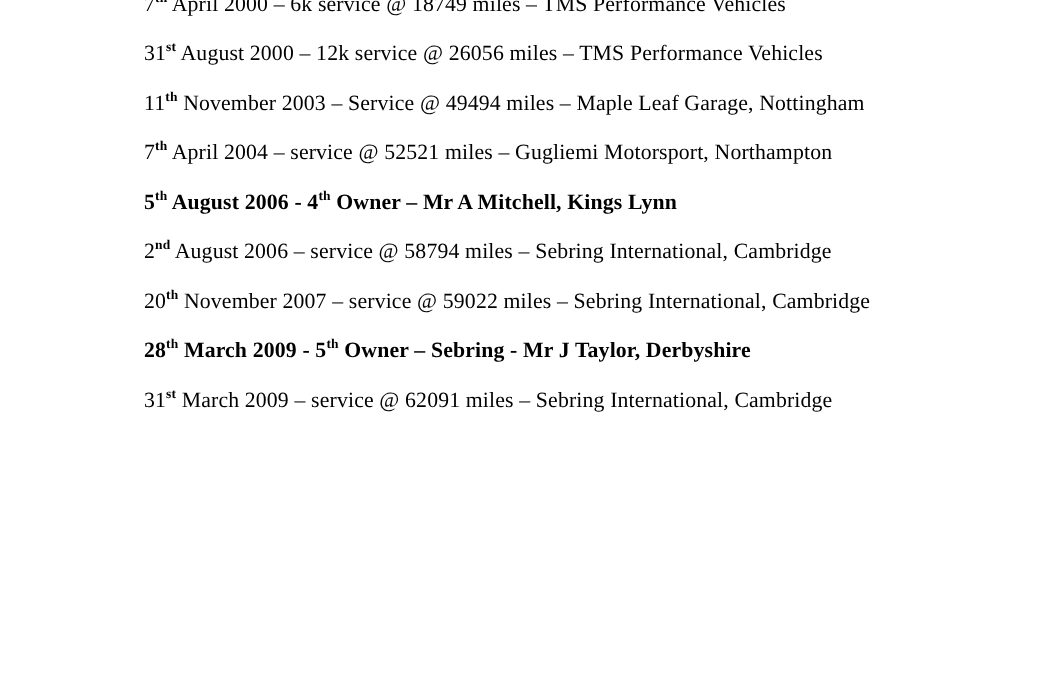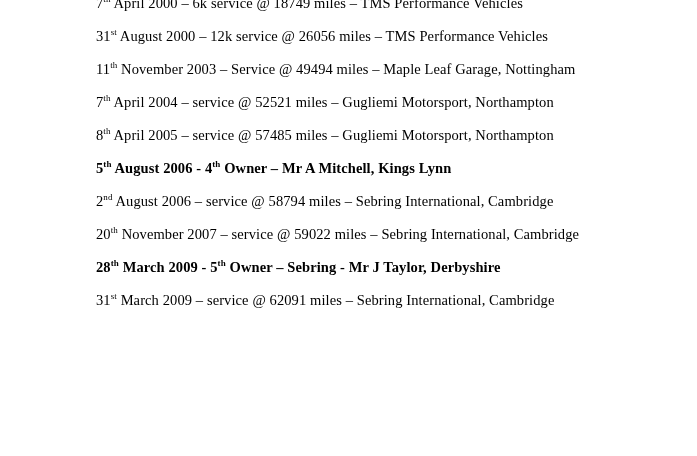--- a/index.html
+++ b/index.html
@@ -31,31 +31,31 @@
   .line.bold {
     font-weight: bold;
   }
   .line.clipped-top {
     
   }
   sup {
     font-size: 0.62em;
     vertical-align: super;
     line-height: 0;
+    font-weight: bold;
   }
 </style>
 </head>
 <body>
 
 <div id="page">
   <div id="lines" style="margin-top: -13px;">
       <div class="line clipped-top">7<sup>th</sup> April 2000 – 6k service @ 18749 miles – TMS Performance Vehicles</div>
       <div class="line">31<sup>st</sup> August 2000  – 12k service @ 26056 miles – TMS Performance Vehicles</div>
       <div class="line">11<sup>th</sup> November 2003 – Service @ 49494 miles – Maple Leaf Garage, Nottingham</div>
       <div class="line">7<sup>th</sup> April 2004 – service @ 52521 miles – Gugliemi Motorsport, Northampton</div>
-      <div class="line">8<sup>th</sup> April 2005 – service @ 57485 miles – Gugliemi Motorsport, Northampton</div>
       <div class="line bold">5<sup>th</sup> August 2006 - 4<sup>th</sup> Owner – Mr A Mitchell, Kings Lynn</div>
       <div class="line">2<sup>nd</sup> August 2006 – service @ 58794 miles – Sebring International, Cambridge</div>
       <div class="line">20<sup>th</sup> November 2007 – service @ 59022 miles – Sebring International, Cambridge</div>
       <div class="line bold">28<sup>th</sup> March 2009 - 5<sup>th</sup> Owner – Sebring - Mr J Taylor, Derbyshire</div>
       <div class="line">31<sup>st</sup> March 2009 – service @ 62091 miles – Sebring International, Cambridge</div>
     </div>
 </div>
 
 </body></html>

